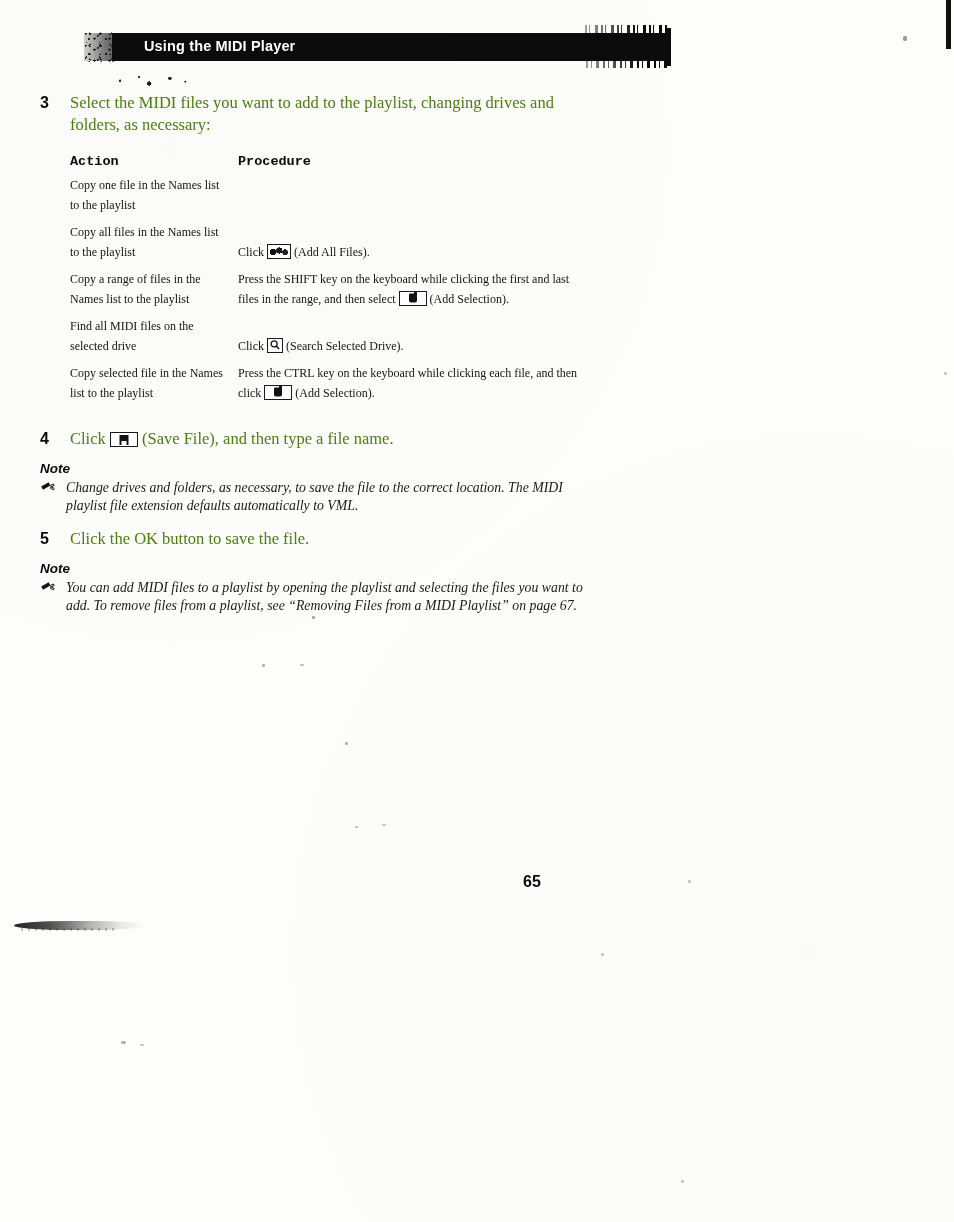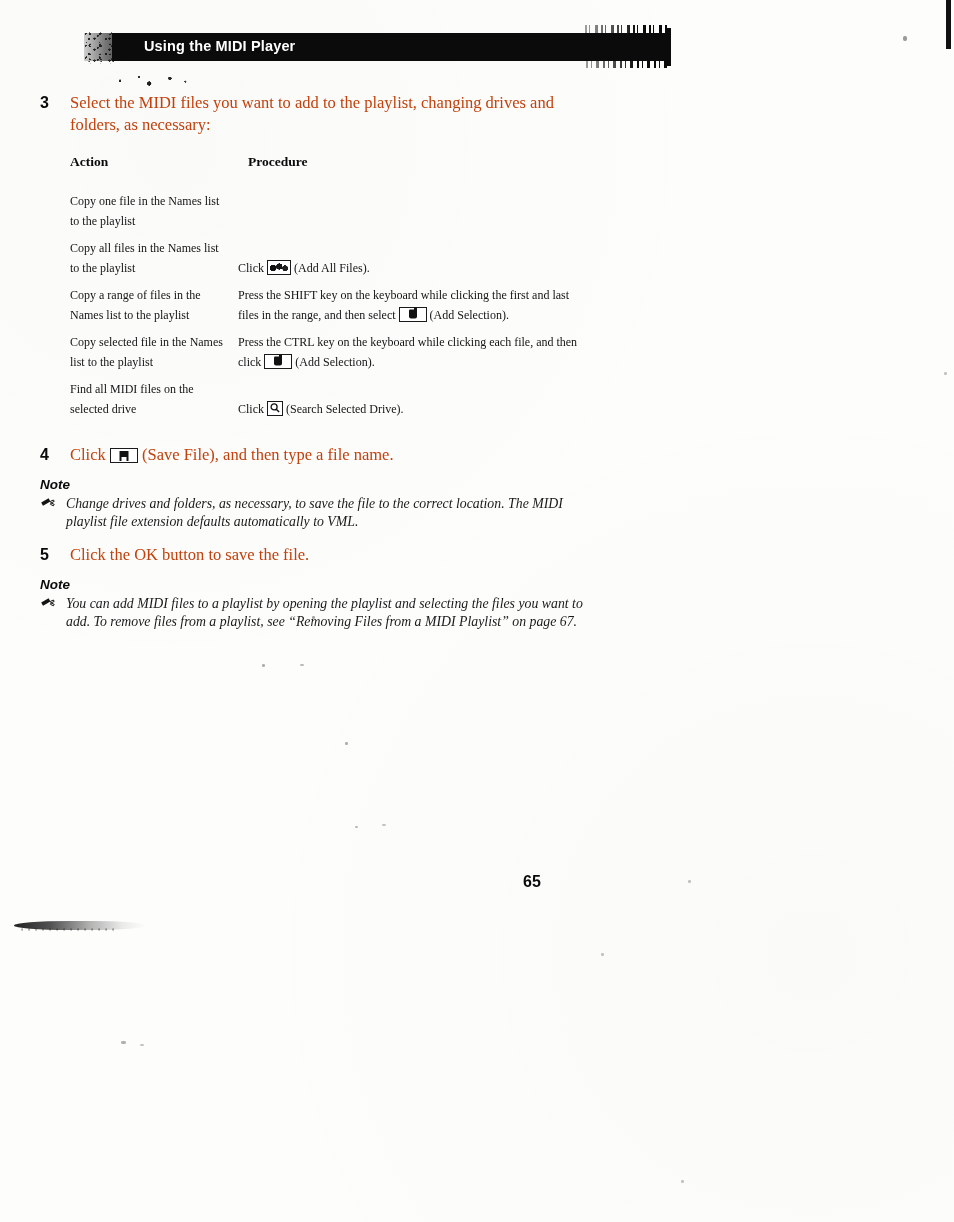--- a/index.html
+++ b/index.html
@@ -165,37 +165,36 @@
     font-size: 16px;
     width: 30px;
     flex: 0 0 30px;
     line-height: 22px;
     color: #0a0a0a;
   }
   .step-body {
     flex: 1;
     font-size: 16.5px;
     line-height: 22px;
-    color: #c2410c;
+    color: #4d7c0f;
   }
 
   
   .proc-table {
     margin-left: 30px;
     margin-top: 18px;
     width: 520px;
   }
   .proc-head {
     display: flex;
-    font-family: Liberation Serif, serif;
+    font-family: Liberation Mono, monospace;
     font-weight: bold;
     font-size: 13.5px;
-    margin-bottom: 22px;
+    margin-bottom: 7px;
     color: #0a0a0a;
-    gap: 10px;
   }
   .col-a { width: 168px; flex: 0 0 168px; }
   .col-b { flex: 1; }
   .proc-row {
     display: flex;
     margin-bottom: 8px;
     font-size: 12px;
     line-height: 19.5px;
     color: #141414;
     align-items: flex-end;
@@ -412,49 +411,49 @@
         <span>Click</span>
         <span class="btn-icon btn-med"><span class="glyph-multi"></span></span>
         <span>(Add All Files).</span>
       </div>
     </div>
 
     <div class="proc-row">
       <div class="col-a">Copy a range of files in the Names list to the playlist</div>
       <div class="col-b">
         <span>Press the SHIFT key on the keyboard while clicking the first and last files in the range, and then select</span>
-        <span class="btn-icon btn-wide"><span class="glyph-note"></span></span>
-        <span>(Add Selection).</span>
-      </div>
-    </div>
-
-    <div class="proc-row">
-      <div class="col-a">Copy selected file in the Names list to the playlist</div>
-      <div class="col-b">
-        <span>Press the CTRL key on the keyboard while clicking each file, and then click</span>
         <span class="btn-icon btn-wide"><span class="glyph-note"></span></span>
         <span>(Add Selection).</span>
       </div>
     </div>
 
     <div class="proc-row" style="margin-top:6px;">
       <div class="col-a">Find all MIDI files on the selected drive</div>
       <div class="col-b">
         <span>Click</span>
         <span class="btn-icon btn-sq">
           <span class="glyph-search">
             <svg width="11" height="11" viewBox="0 0 11 11">
                 <circle cx="4.6" cy="4.4" r="3" fill="none" stroke="#141414" stroke-width="1.3"></circle>
                 <line x1="6.8" y1="6.7" x2="9.6" y2="9.6" stroke="#141414" stroke-width="1.5"></line>
               </svg>
           </span>
         </span>
         <span>(Search Selected Drive).</span>
       </div>
     </div>
+
+    <div class="proc-row">
+      <div class="col-a">Copy selected file in the Names list to the playlist</div>
+      <div class="col-b">
+        <span>Press the CTRL key on the keyboard while clicking each file, and then click</span>
+        <span class="btn-icon btn-wide"><span class="glyph-note"></span></span>
+        <span>(Add Selection).</span>
+      </div>
+    </div>
   </div>
 
   <div class="step-gap"></div>
 
   <div class="step">
     <div class="step-num">4</div>
     <div class="step-body">
       <span>Click</span>
       <span class="btn-icon btn-wide"><span class="glyph-floppy"></span></span>
       <span>(Save File), and then type a file name.</span>

